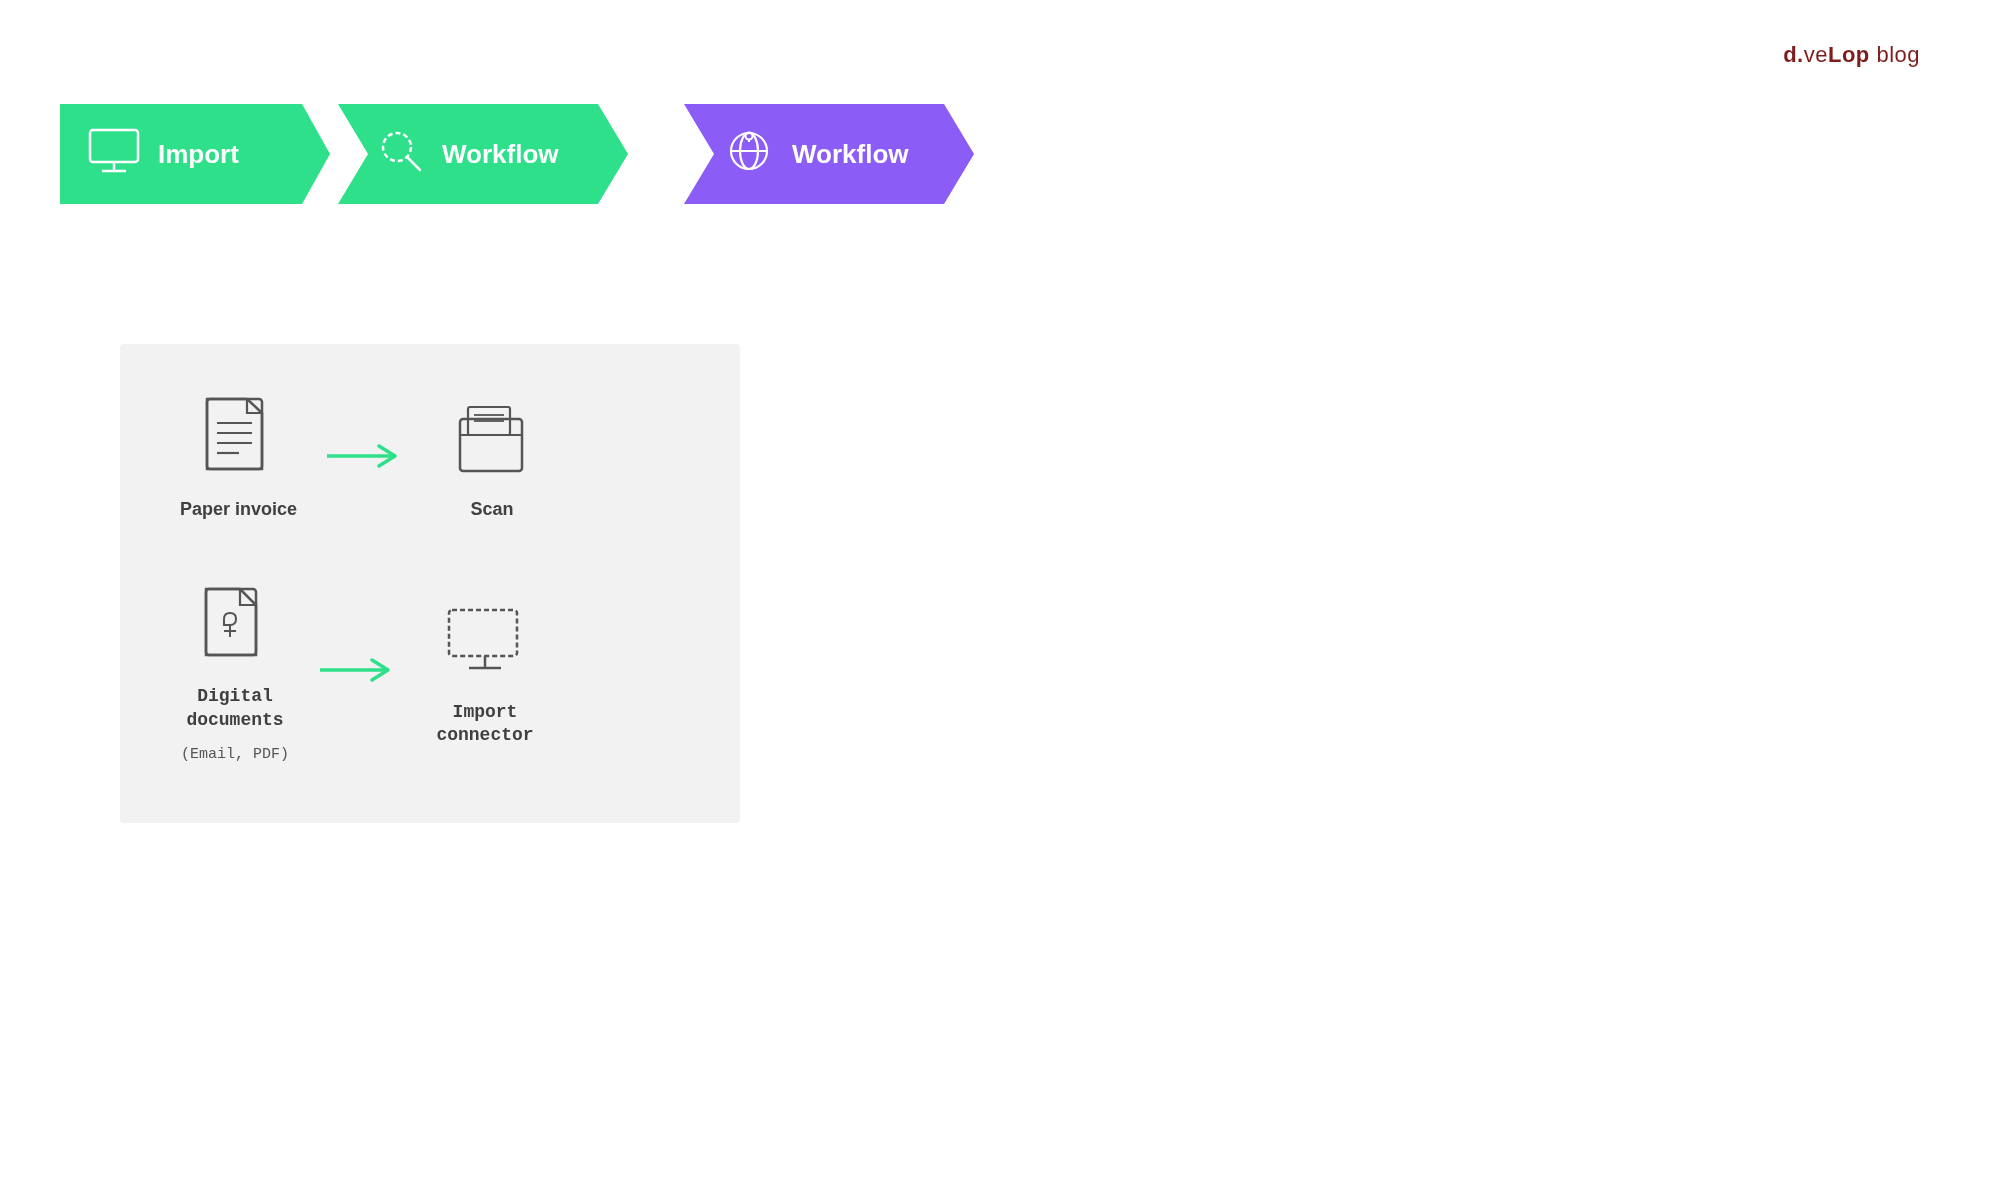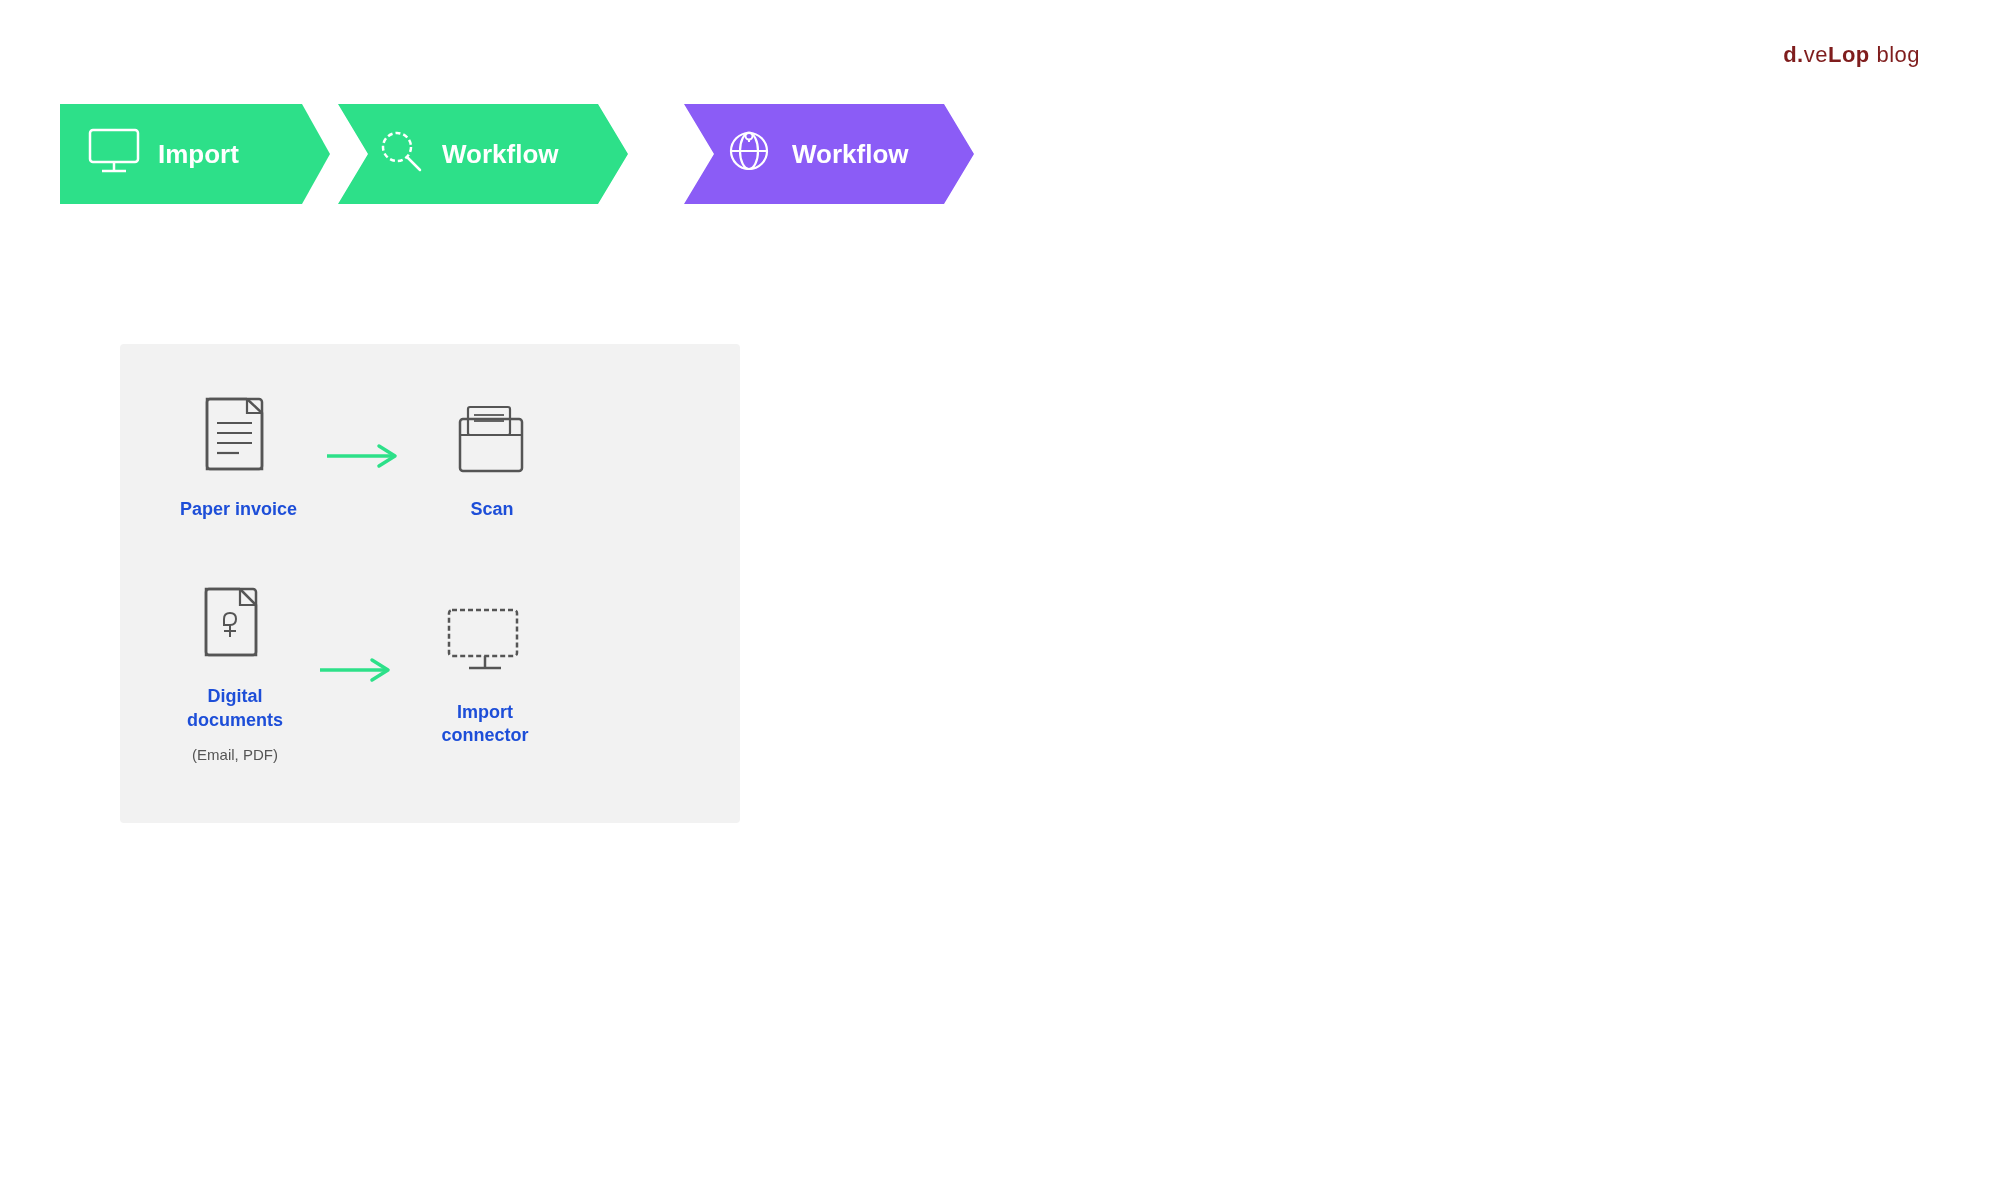--- a/index.html
+++ b/index.html
@@ -100,20 +100,21 @@
     }
 
     .detail-row {
       display: flex;
       align-items: center;
       gap: 30px;
       margin-bottom: 60px;
     }
     .detail-row:last-child {
       margin-bottom: 0;
+      font-family: Liberation Mono, monospace;
     }
 
     .detail-item {
       display: flex;
       flex-direction: column;
       align-items: center;
       gap: 14px;
       min-width: 110px;
     }
 
@@ -121,21 +122,21 @@
       width: 80px;
       height: 90px;
       display: flex;
       align-items: center;
       justify-content: center;
     }
 
     .detail-label {
       font-size: 18px;
       font-weight: 700;
-      color: #1d4ed8;
+      color: #404040;
       text-align: center;
       line-height: 1.3;
     }
 
     .detail-sublabel {
       font-size: 15px;
       font-weight: 400;
       color: #555;
       text-align: right;
     }

